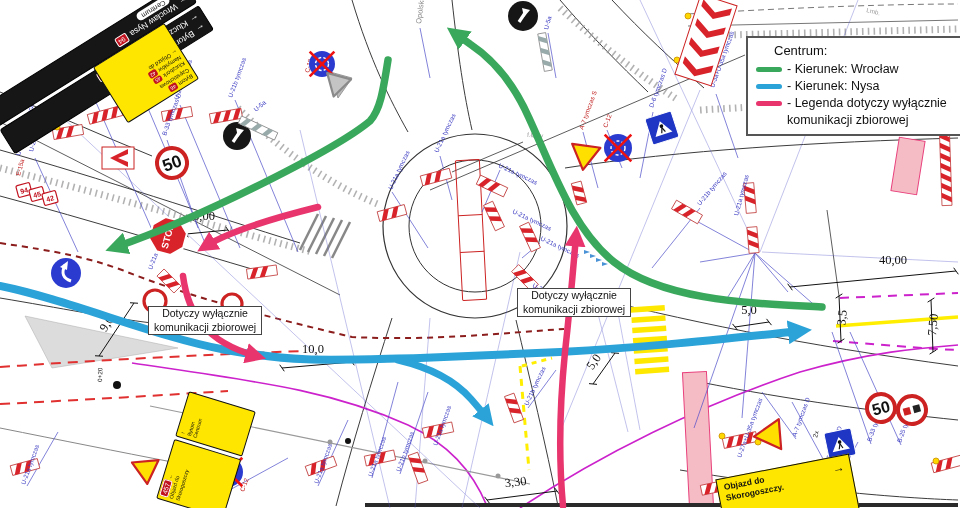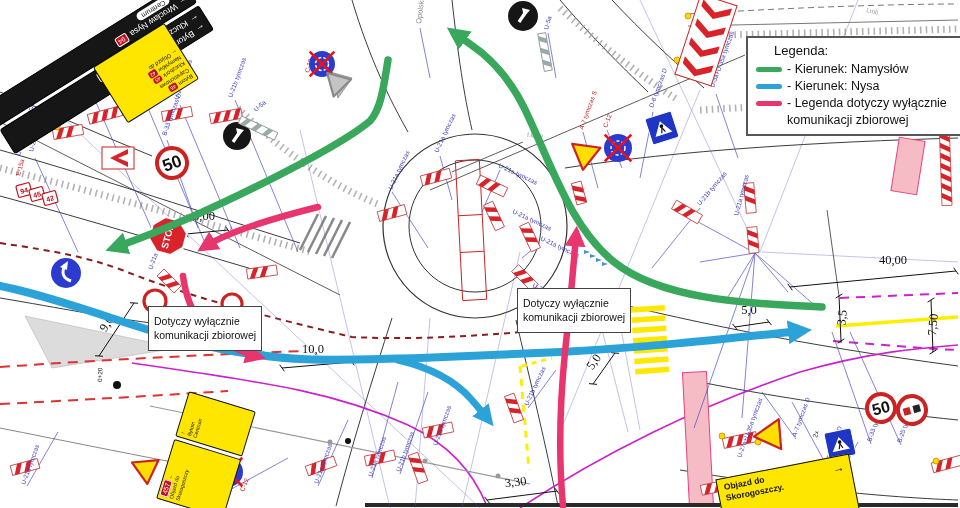--- a/index.html
+++ b/index.html
@@ -1,19 +1,19 @@
 <!DOCTYPE html>
 <html><head>
 <meta charset="utf-8">
 <style>
   html,body{margin:0;padding:0;background:#e9e9e9;font-family:"Liberation Sans",sans-serif;}
   #stage{position:relative;width:960px;height:508px;background:#ffffff;overflow:hidden;margin:0 auto;}
   #plan{position:absolute;left:0;top:0;}
-  .note-box{position:absolute;background:#fff;border:1px solid #444;padding:8px 5px;
-    font-size:10.5px;line-height:1.3;color:#111;white-space:nowrap;}
+  .note-box{position:absolute;background:#fff;border:1px solid #444;padding:0 5px;
+    font-size:10.5px;line-height:1.3;text-align:center;color:#111;white-space:nowrap;}
   .legend{position:absolute;left:746px;top:36px;width:202px;background:#fff;border:2px solid #555;
     padding:5px 6px 7px 8px;font-size:12.5px;color:#111;}
   .legend .title{margin:0 0 4px 18px;font-size:13px;}
   .legend .item{display:flex;align-items:center;gap:5px;margin:3px 0;white-space:nowrap;}
   .legend .swatch{display:inline-block;width:26px;height:5px;border-radius:3px;flex:0 0 auto;}
   .legend .wrap2{margin-left:31px;}
   .board-black{position:absolute;left:-38px;top:-30px;width:235px;height:132px;transform:rotate(148deg);
     display:flex;flex-direction:column;gap:3px;}
   .bpanel{background:#161616;border:1px solid #000;border-radius:3px;color:#fff;font-size:8.5px;
     padding:2px 5px;line-height:1.25;}
@@ -641,24 +641,24 @@
   <div class="note-box" style="left: 148px; top: 306px;">
     <span>Dotyczy wyłącznie</span><br>
     <span>komunikacji zbiorowej</span>
   </div>
   <div class="note-box" style="left: 517px; top: 288px;">
     <span>Dotyczy wyłącznie</span><br>
     <span>komunikacji zbiorowej</span>
   </div>
 
   <div class="legend">
-    <div class="title">Legenda:</div>
+    <div class="title">Centrum:</div>
     <div class="item">
       <span class="swatch" style="background: rgb(58, 168, 92);"></span>
-      <span>- Kierunek: Namysłów</span>
+      <span>- Kierunek: Wrocław</span>
       </div>
     <div class="item">
       <span class="swatch" style="background: rgb(43, 163, 216);"></span>
       <span>- Kierunek: Nysa</span>
       </div>
     <div class="item">
       <span class="swatch" style="background: rgb(232, 53, 110);"></span>
       <span>- Legenda dotyczy wyłącznie</span>
       </div>
     <div class="wrap2">komunikacji zbiorowej</div>

